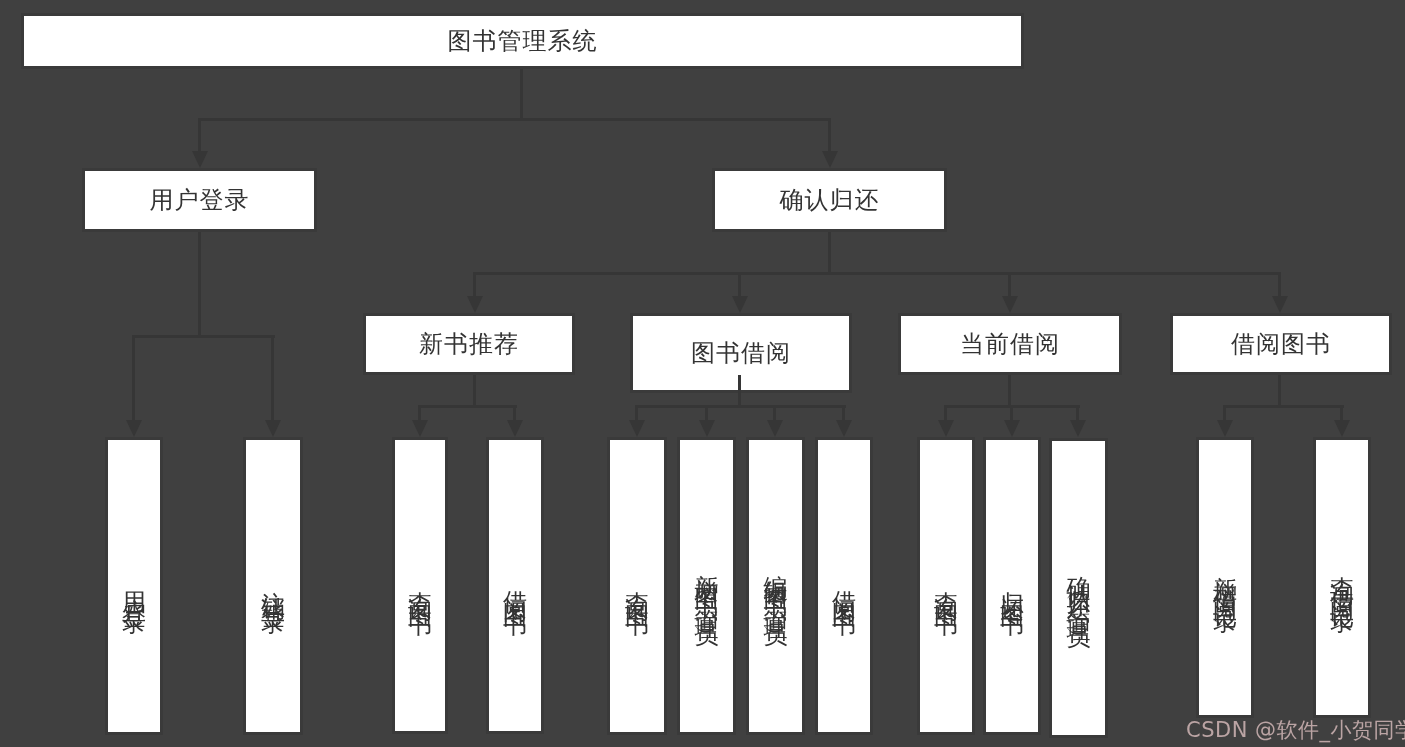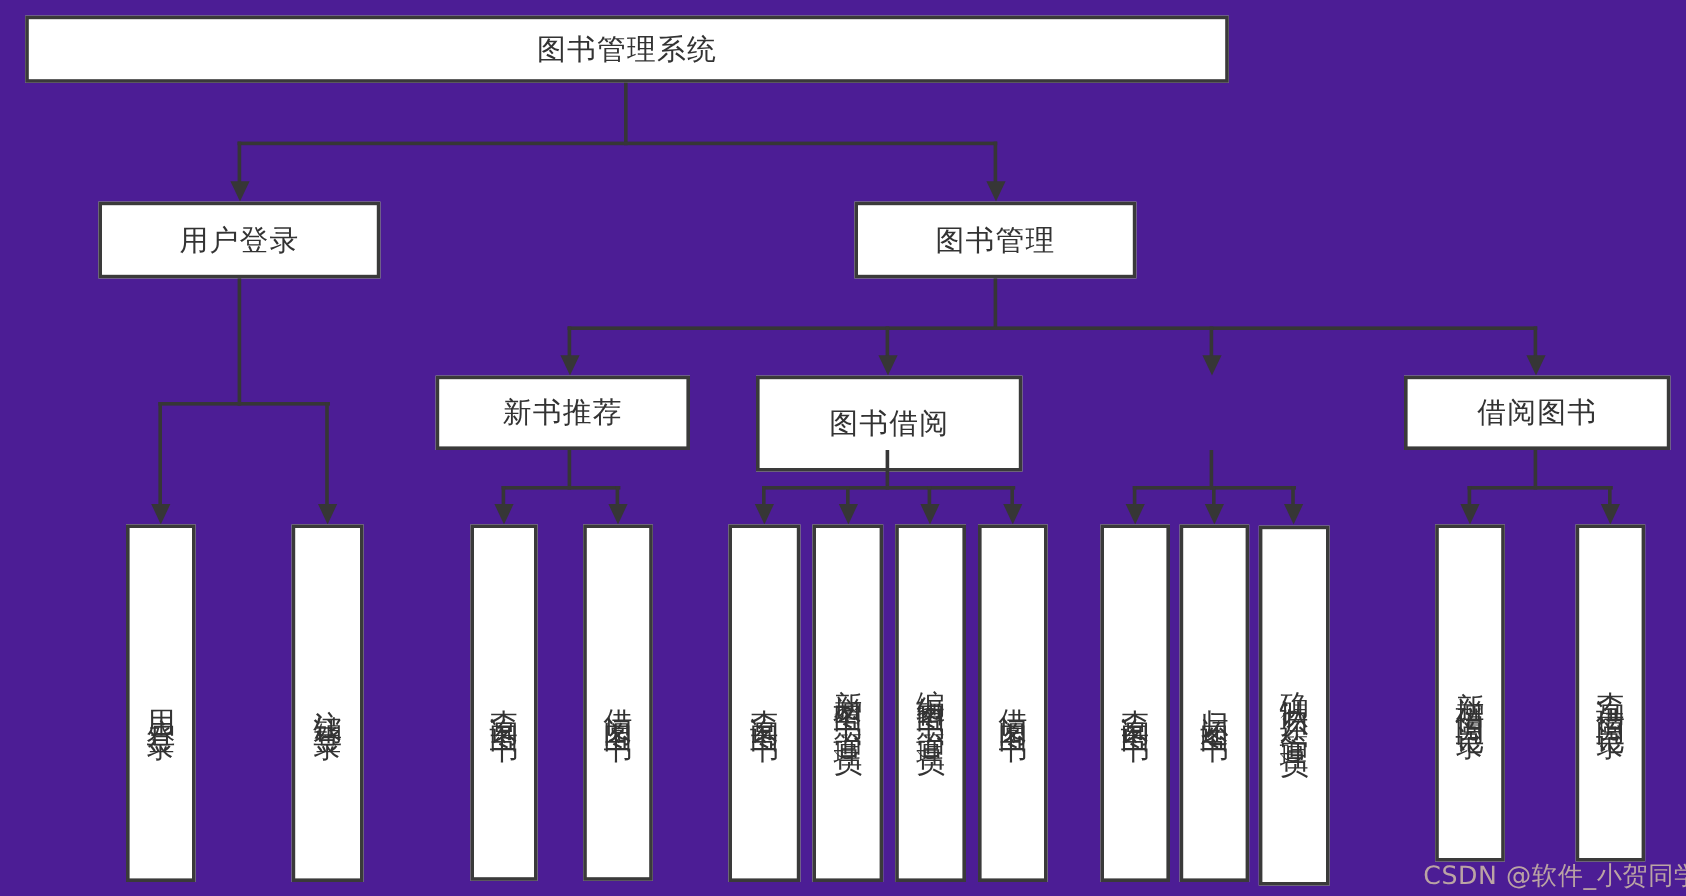--- a/index.html
+++ b/index.html
@@ -1,20 +1,20 @@
 <!DOCTYPE html>
 <html><head>
 <meta charset="utf-8">
 <style>
   html,body { margin:0; padding:0; background:#ffffff; }
   .stage {
     position: relative;
     width: 1405px;
     height: 747px;
-    background: #4c1d95;
+    background: #404040;
     font-family: "DejaVu Sans", "Liberation Sans", sans-serif;
     overflow: hidden;
   }
   .hbox {
     position: absolute;
     box-sizing: border-box;
     border: 3px solid #3a3a3a;
     background: #ffffff;
     display: flex;
     align-items: center;
@@ -75,21 +75,21 @@
   <div class="hline" style="left:198px;top:118px;width:633px"></div>
   <div class="vline" style="left:198px;top:118px;height:35px"></div>
   <div class="arrow" style="left:192px;top:151px"></div>
   <div class="vline" style="left:828px;top:118px;height:35px"></div>
   <div class="arrow" style="left:822px;top:151px"></div>
 
   <div class="hbox" style="left:82px;top:168px;width:235px;height:64px">
     <span>用户登录</span>
   </div>
   <div class="hbox" style="left:712px;top:168px;width:235px;height:64px">
-    <span>图书管理</span>
+    <span>确认归还</span>
   </div>
 
   <div class="vline" style="left:198px;top:232px;height:106px"></div>
   <div class="hline" style="left:132px;top:335px;width:143px"></div>
   <div class="vline" style="left:132px;top:335px;height:87px"></div>
   <div class="arrow" style="left:126px;top:420px"></div>
   <div class="vline" style="left:271px;top:335px;height:87px"></div>
   <div class="arrow" style="left:265px;top:420px"></div>
 
   <div class="vline" style="left:828px;top:232px;height:43px"></div>
@@ -102,20 +102,23 @@
   <div class="arrow" style="left:1002px;top:296px"></div>
   <div class="vline" style="left:1278px;top:272px;height:27px"></div>
   <div class="arrow" style="left:1272px;top:296px"></div>
 
   <div class="hbox" style="left:363px;top:313px;width:212px;height:62px">
     <span>新书推荐</span>
   </div>
   <div class="hbox" style="left:630px;top:313px;width:222px;height:80px">
     <span>图书借阅</span>
   </div>
+  <div class="hbox" style="left:898px;top:313px;width:224px;height:62px">
+    <span>当前借阅</span>
+  </div>
   <div class="hbox" style="left:1170px;top:313px;width:222px;height:62px">
     <span>借阅图书</span>
   </div>
 
   <div class="vline" style="left:473px;top:375px;height:33px"></div>
   <div class="hline" style="left:418px;top:405px;width:99px"></div>
   <div class="vline" style="left:418px;top:405px;height:18px"></div>
   <div class="arrow" style="left:412px;top:420px"></div>
   <div class="vline" style="left:513px;top:405px;height:18px"></div>
   <div class="arrow" style="left:507px;top:420px"></div>

